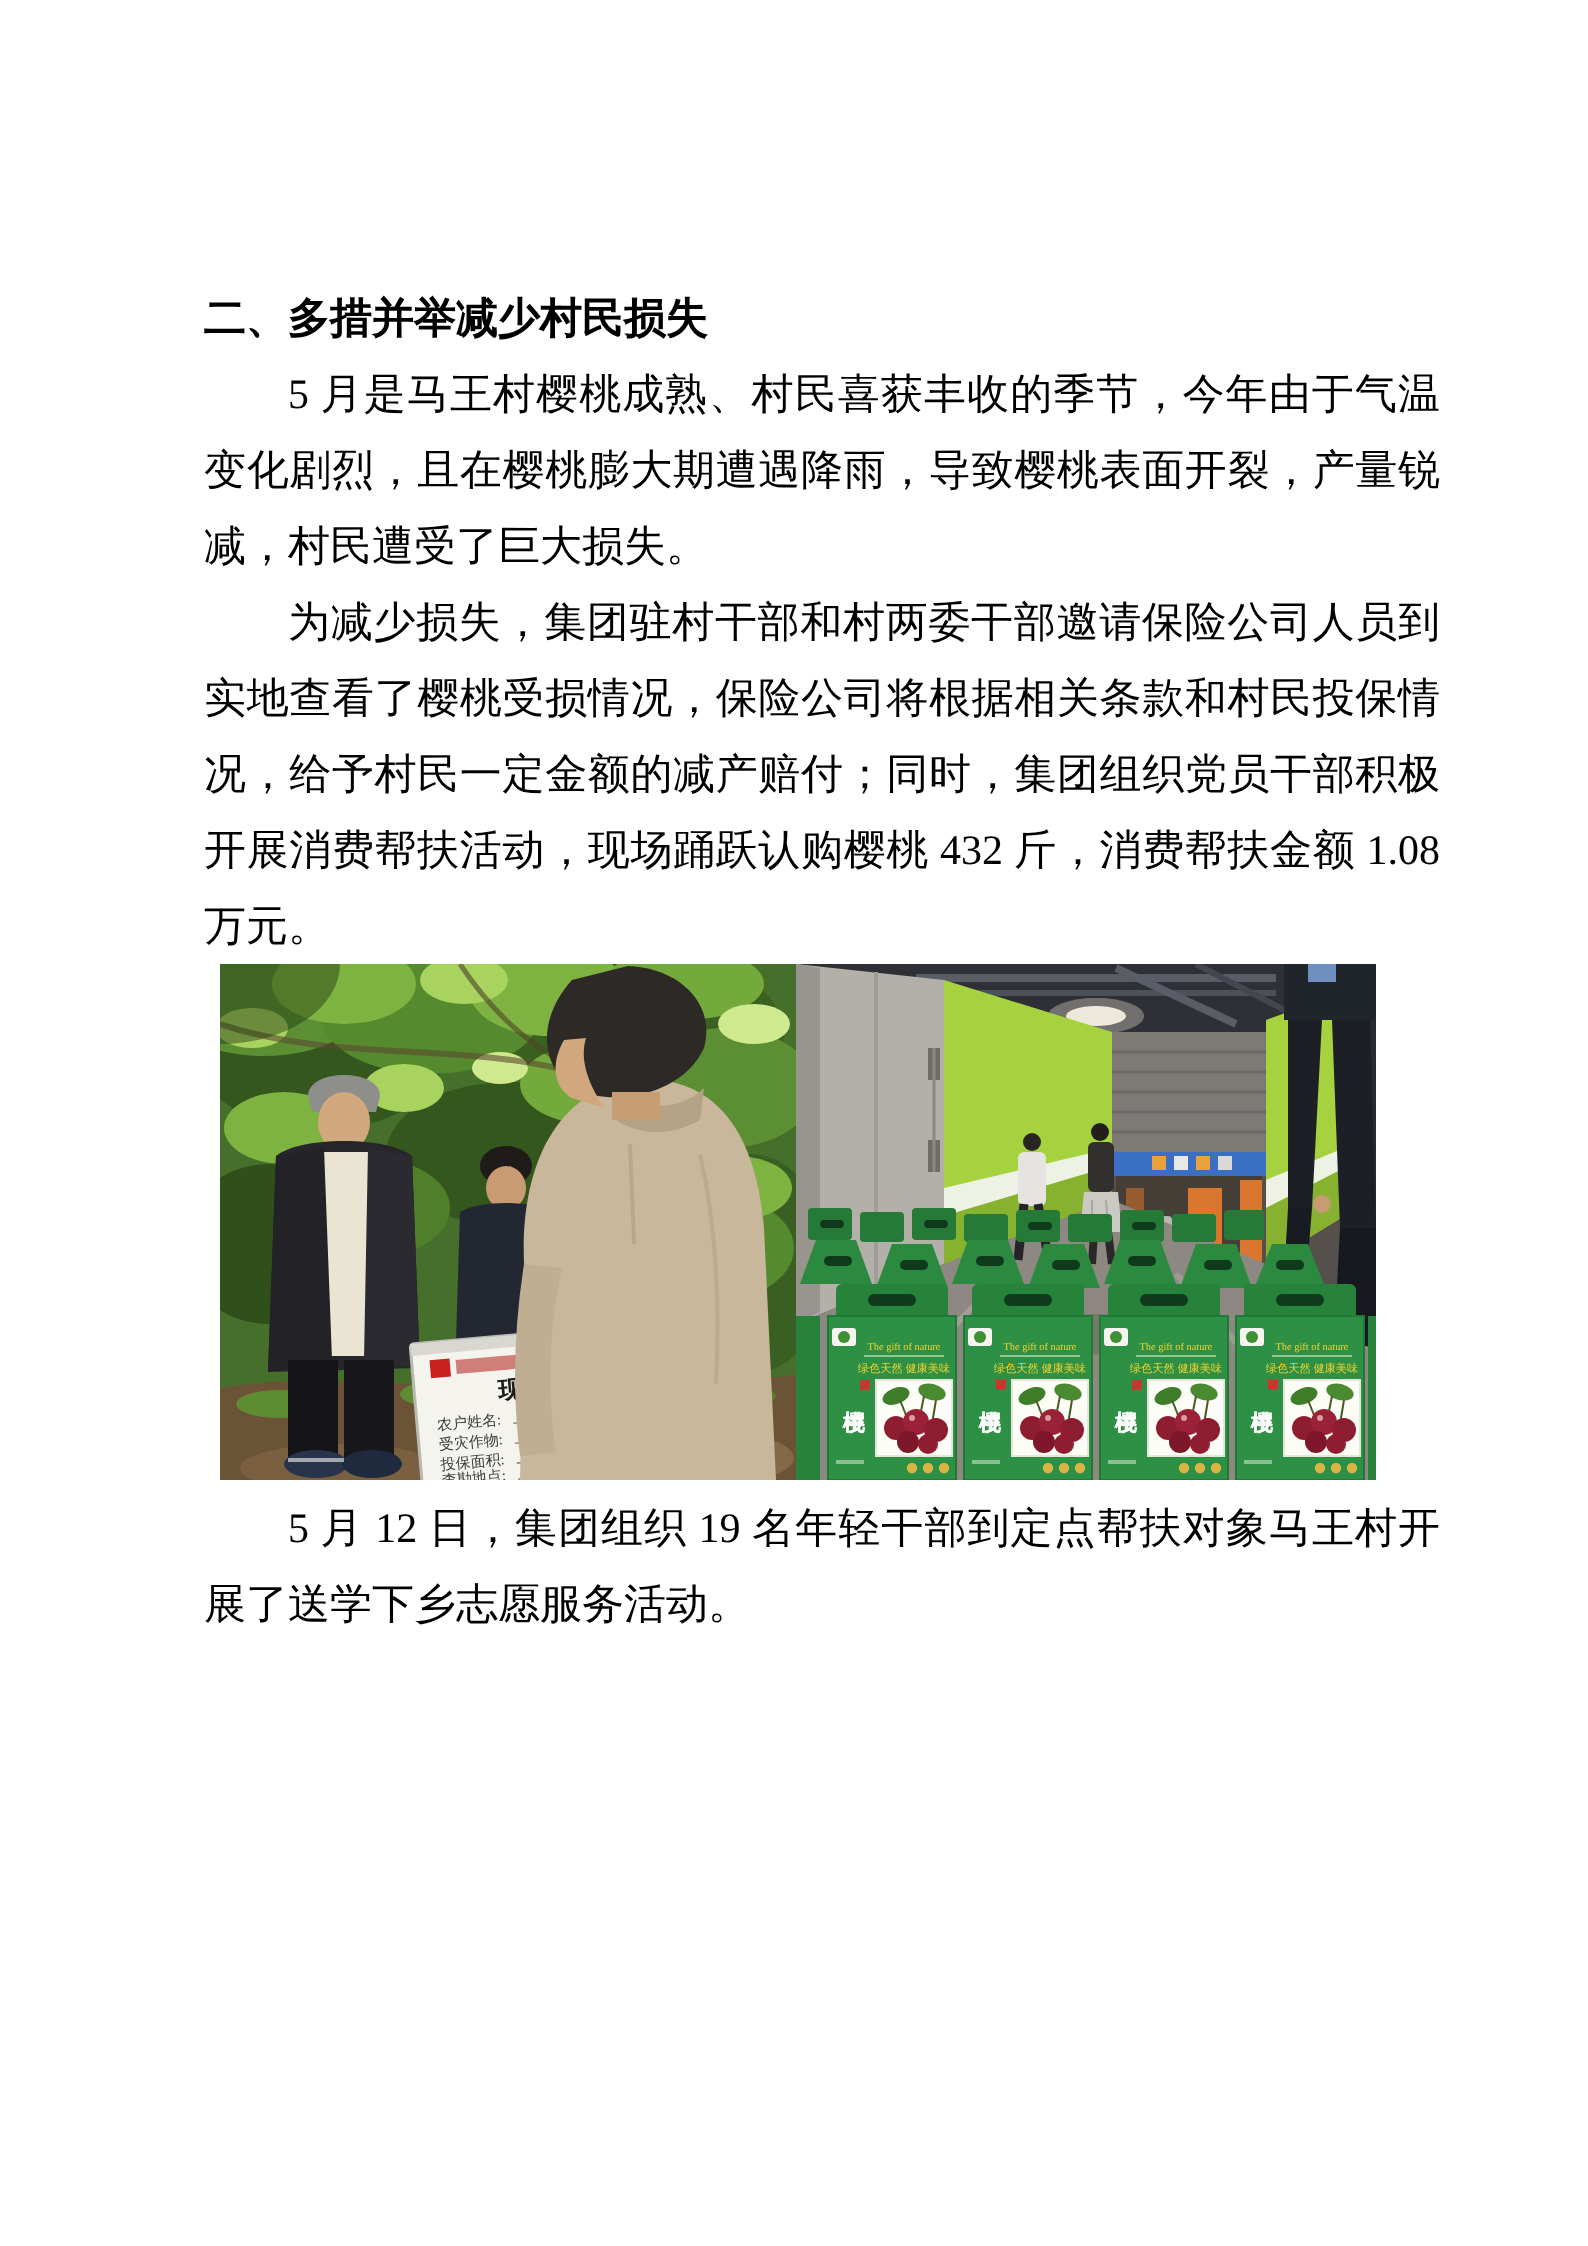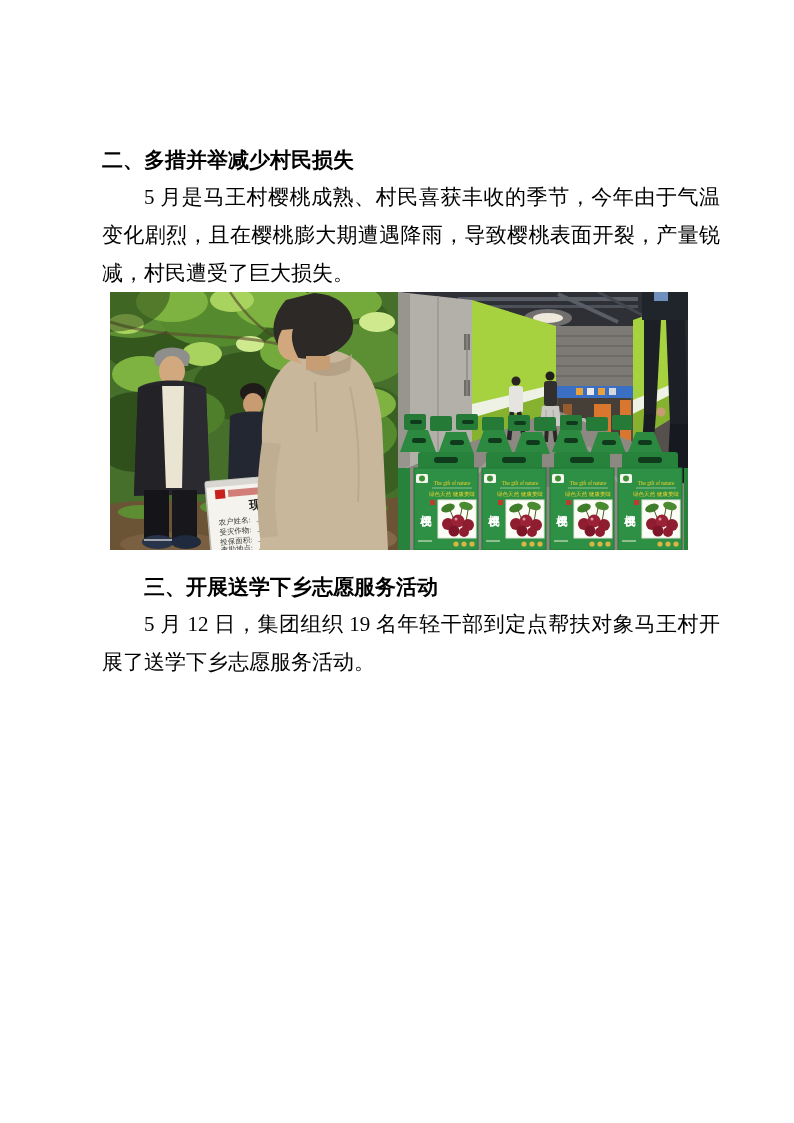--- a/index.html
+++ b/index.html
@@ -42,20 +42,21 @@
 </head>
 <body>
 
 <div class="page">
   <div class="content">
 
     <h2 class="sec-heading">二、多措并举减少村民损失</h2>
 
     <p class="body-para first">5 月是马王村樱桃成熟、村民喜获丰收的季节，今年由于气温变化剧烈，且在樱桃膨大期遭遇降雨，导致樱桃表面开裂，产量锐减，村民遭受了巨大损失。</p>
 
+    <p class="body-para">为减少损失，集团驻村干部和村两委干部邀请保险公司人员到实地查看了樱桃受损情况，保险公司将根据相关条款和村民投保情况，给予村民一定金额的减产赔付；同时，集团组织党员干部积极开展消费帮扶活动，现场踊跃认购樱桃 432 斤，消费帮扶金额 1.08 万元。</p>
 
     <div class="photo-row">
 
       <svg class="photo" width="288" height="258" viewBox="0 0 288 258" xmlns="http://www.w3.org/2000/svg">
         <rect width="288" height="258" fill="#466f2b"></rect>
 
         <g>
           <ellipse cx="50" cy="45" rx="62" ry="38" fill="#33571d"></ellipse>
           <ellipse cx="210" cy="35" rx="72" ry="42" fill="#3a611f"></ellipse>
           <ellipse cx="145" cy="95" rx="62" ry="36" fill="#33571d"></ellipse>
@@ -389,19 +390,18 @@
               <circle cx="58" cy="252" r="2.6" fill="#d9b544"></circle>
             <rect x="4" y="248" width="14" height="2" fill="#cfe0c4" opacity="0.6"></rect>
           </g>
 
           <rect x="0" y="176" width="12" height="82" fill="#27833c"></rect>
           <rect x="286" y="176" width="4" height="82" fill="#27833c"></rect>
         </g>
       </svg>
     </div>
 
-    <h2 class="sec-heading indented">三、开展送学下乡志愿服务活动</h2>
 
     <p class="body-para first">5 月 12 日，集团组织 19 名年轻干部到定点帮扶对象马王村开展了送学下乡志愿服务活动。</p>
 
 
   </div>
 </div>
 
 </body></html>

